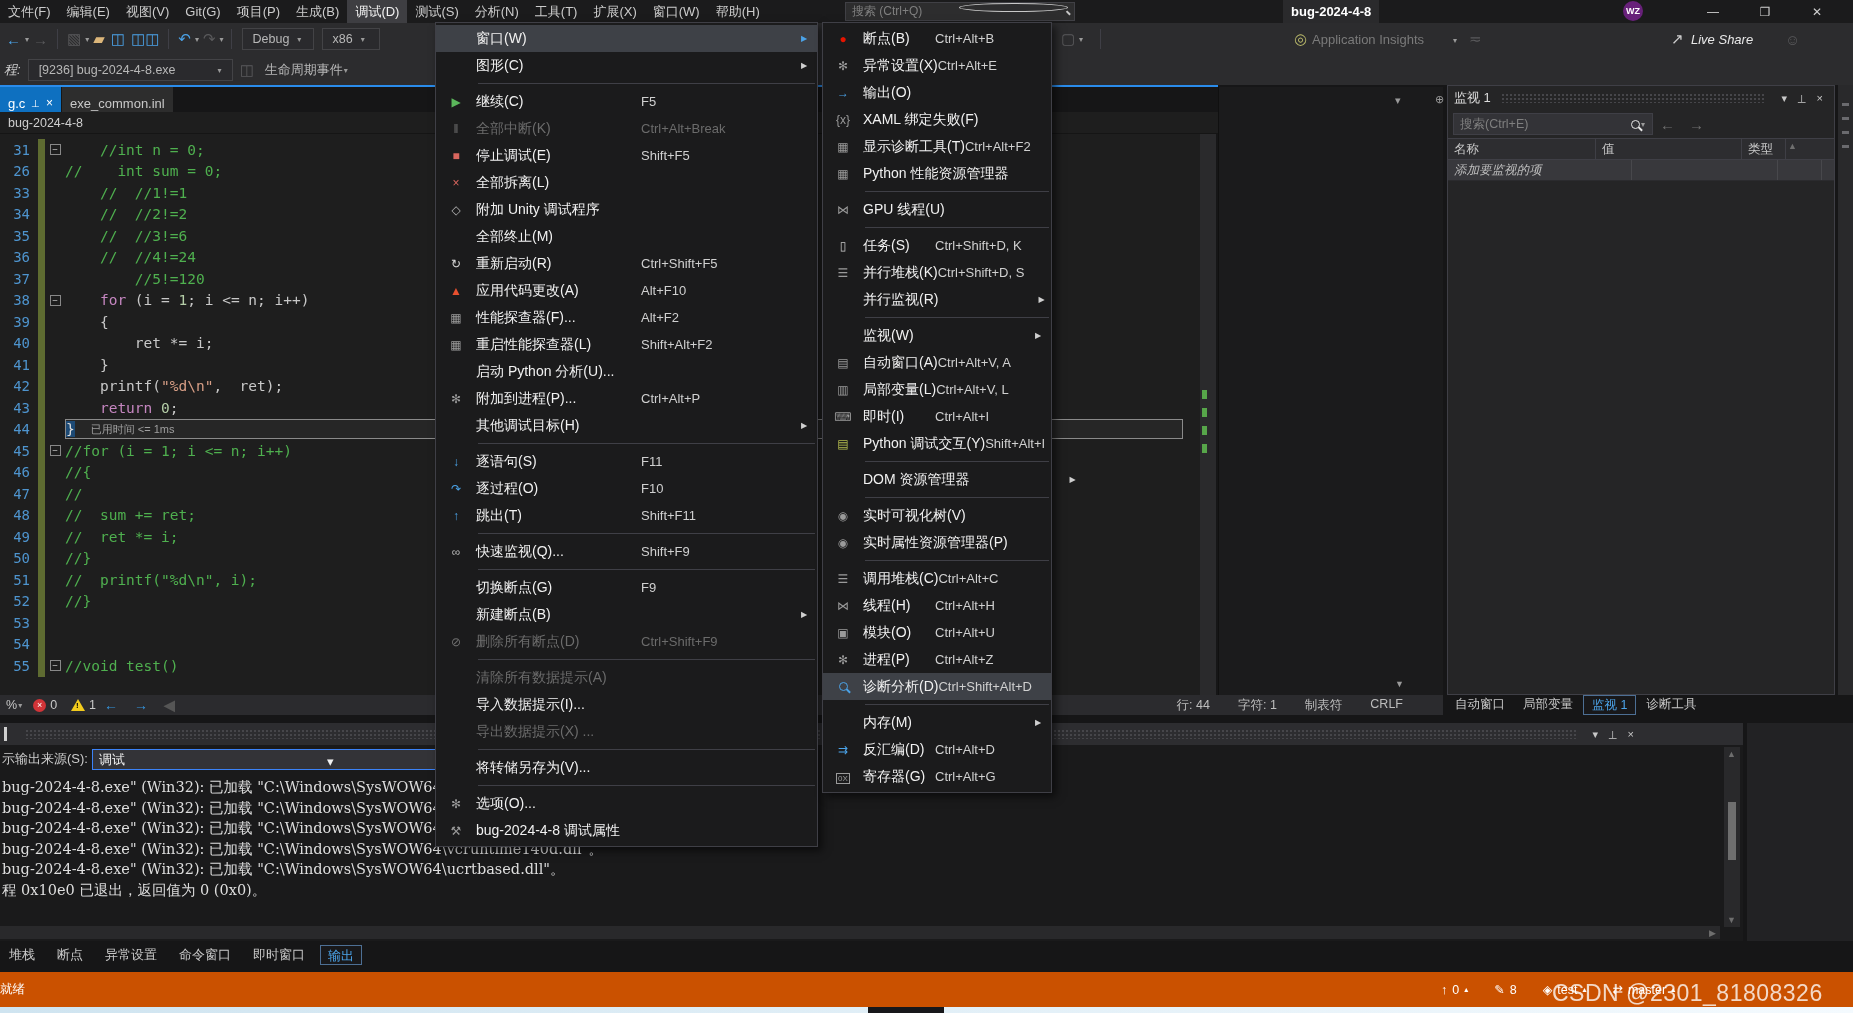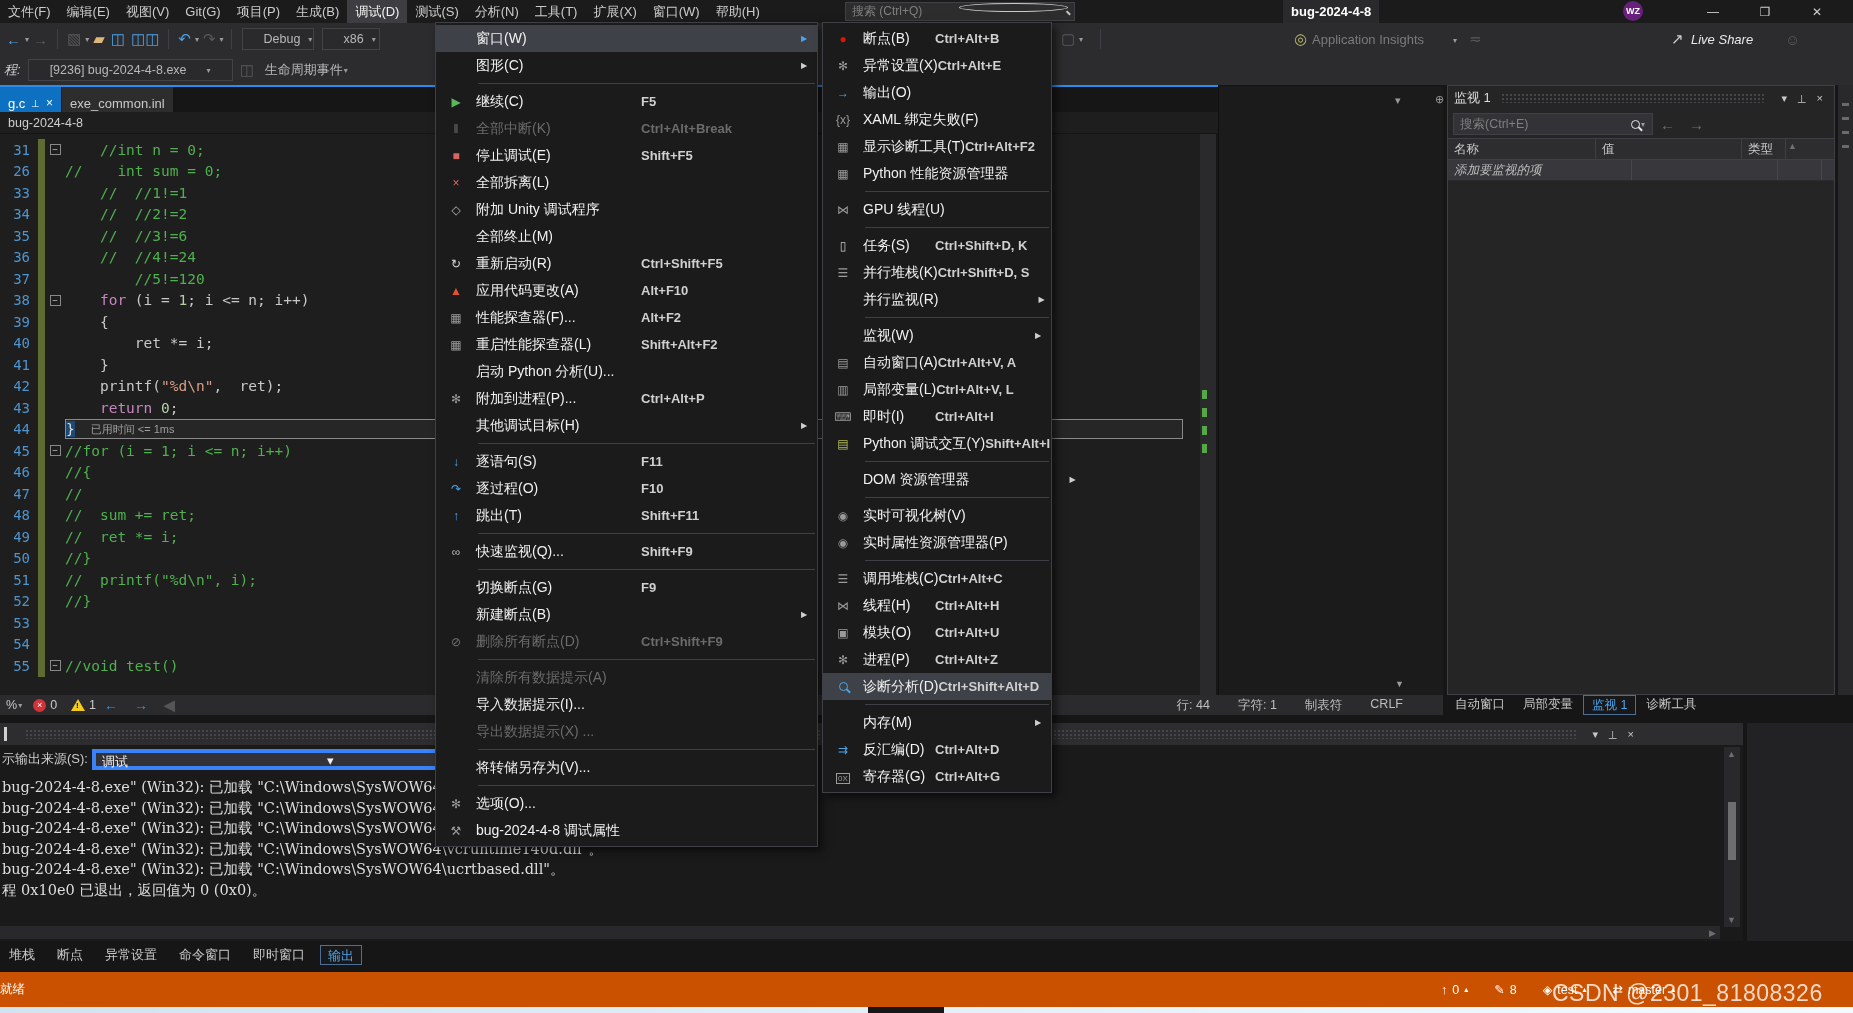--- a/index.html
+++ b/index.html
@@ -23,21 +23,21 @@
   .winbtn { position:absolute; top:0; width:46px; height:23px; color:#cfcfcf; font-size:12px; display:flex; align-items:center; justify-content:center; }
 
   
   #toolbar2 { left:0; top:23px; width:1853px; height:32px; background:#2c2c2e; display:flex; align-items:center; z-index:5; }
   #toolbar3 { left:0; top:55px; width:1853px; height:30px; background:#2c2c2e; display:flex; align-items:center; z-index:5; }
   .tbi { font-size:15px; margin:0 3px; color:#9a9a9a; }
   .tbi.blue { color:#4ba3e8; } .tbi.gold { color:#dcb67a; } .tbi.dim { color:#5a5a5c; }
   .tb-caret { font-size:8px; color:#9a9a9a; margin:0 1px; }
   .tb-sep { width:1px; height:20px; background:#3f3f46; margin:0 6px; }
   .dd { height:22px; background:#2a2a2d; border:1px solid #434346; color:#b8b8b8; font-size:12.5px;
-    display:flex; align-items:center; padding:0 21px; margin:0 4px; white-space:nowrap; }
+    display:flex; align-items:center; padding:0 10px; margin:0 4px; white-space:nowrap; }
   .dd .car { font-size:8px; color:#9a9a9a; margin-left:8px; }
   .tb-label { color:#cfcfcf; font-size:13px; margin:0 3px; white-space:nowrap;font-style:italic; }
   .tb-dimtext { color:#7a7a7a; font-size:13px; white-space:nowrap; }
 
   
   #blueline { left:0; top:85px; width:1218px; height:2px; background:#2a8ceb; z-index:6; }
   #tabs { left:0; top:87px; width:1218px; height:25px; background:#161617; display:flex; z-index:6; }
   .etab { height:25px; display:flex; align-items:center; padding:16px 8px; font-size:13px; white-space:nowrap; }
   .etab.active { background:#0e70c0; color:#ffffff; }
   .etab.inactive { background:#2d2d2d; color:#c9c9c9; margin-left:1px; }
@@ -90,21 +90,21 @@
 
   #rightstrip { left:1838px; top:85px; width:15px; height:610px; background:#29292b; z-index:4; }
   .rsmark { position:absolute; left:4px; width:7px; height:3px; background:#6a6a6e; }
 
   
   #output { left:0; top:723px; width:1743px; height:218px; background:#1a1a1b; z-index:5; }
   .ohead { height:22px; background:#2d2d30; display:flex; align-items:center; padding:0 4px; }
   .obar { width:3px; height:14px; background:#d0d0d0; margin-right:8px; }
   .osrc { height:28px; display:flex; align-items:center; padding:0 2px; }
   .osrc .lbl { color:#cccccc; font-size:13px; margin-right:4px; white-space:nowrap; }
-  .osel { width:470px; height:21px; background:#333337; border:4px solid #3b82f6; display:flex; align-items:flex-start; padding:0 6px; }
+  .osel { width:470px; height:21px; background:#333337; border:1px solid #3b82f6; display:flex; align-items:flex-end; padding:0 6px; }
   .osel span { color:#f1f1f1; font-size:13px; flex:1; }
   #olines { padding:4px 0 0 2px; font-family:"DejaVu Serif", serif; font-size:14.5px; color:#dedede; line-height:20.5px; white-space:pre; }
   #ovscroll { position:absolute; right:3px; top:24px; width:16px; height:180px; background:#29292b; }
   .othumb { position:absolute; left:4px; top:55px; width:8px; height:58px; background:#6e6e6e; }
   .oarr { position:absolute; left:3px; color:#6e6e6e; font-size:9px; }
   #ohscroll { position:absolute; left:0; bottom:2px; width:1720px; height:13px; background:#29292b; }
   #rlower { left:1747px; top:723px; width:106px; height:218px; background:#222224; z-index:4; }
 
   
   #btabs { left:0; top:945px; width:1853px; height:20px; display:flex; gap:8px; padding-left:2px; z-index:5; }
@@ -122,21 +122,21 @@
   #sliver .box { position:absolute; left:868px; width:76px; height:6px; background:#17171a; }
 
   
   .menu { position:absolute; background:#1b1b1c; border:1px solid #3f3f46; box-shadow:4px 4px 8px rgba(0,0,0,0.55); padding:2px 0; z-index:50; }
   #debug-menu { left:435px; top:22px; width:383px; }
   #window-submenu { left:822px; top:22px; width:230px; }
   .menu-item { display:flex; align-items:center; height:27px; }
   .menu-item.hl { background:#3e4147; }
   .mi-icon { flex:0 0 40px; text-align:center; font-size:12px; }
   .mi-label { flex:1; color:#f1f1f1; font-size:14px; white-space:nowrap; }
-  .mi-short { flex:0 0 160px; color:#d0d0d0; font-size:13px; text-align:left; white-space:nowrap;font-weight:bold; }
+  .mi-short { flex:0 0 160px; color:#d0d0d0; font-size:13px; text-align:left; white-space:nowrap; }
   #window-submenu .mi-short { flex:0 0 100px; }
   .mi-arrow { flex:0 0 16px; font-size:8px; color:#d0d0d0; }
   .mi-arrow.blue { color:#4ba3e8; }
   .menu-item.disabled .mi-label, .menu-item.disabled .mi-short { color:#6b6b6b; }
   .menu-sep { height:1px; background:#3f3f46; margin:4px 2px 4px 42px; }
   .reg-box { display:inline-block; border:1px solid #9a9a9a; font-size:8px; padding:0 1px; color:#9a9a9a; }
 </style>
 </head>
 <body>
 

